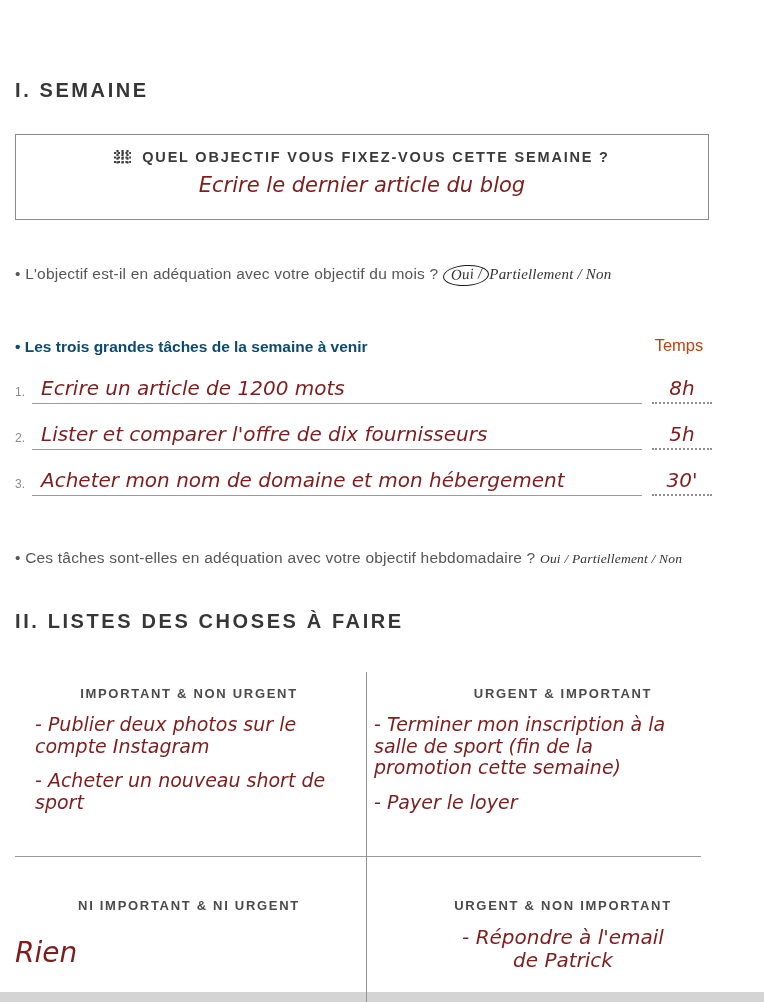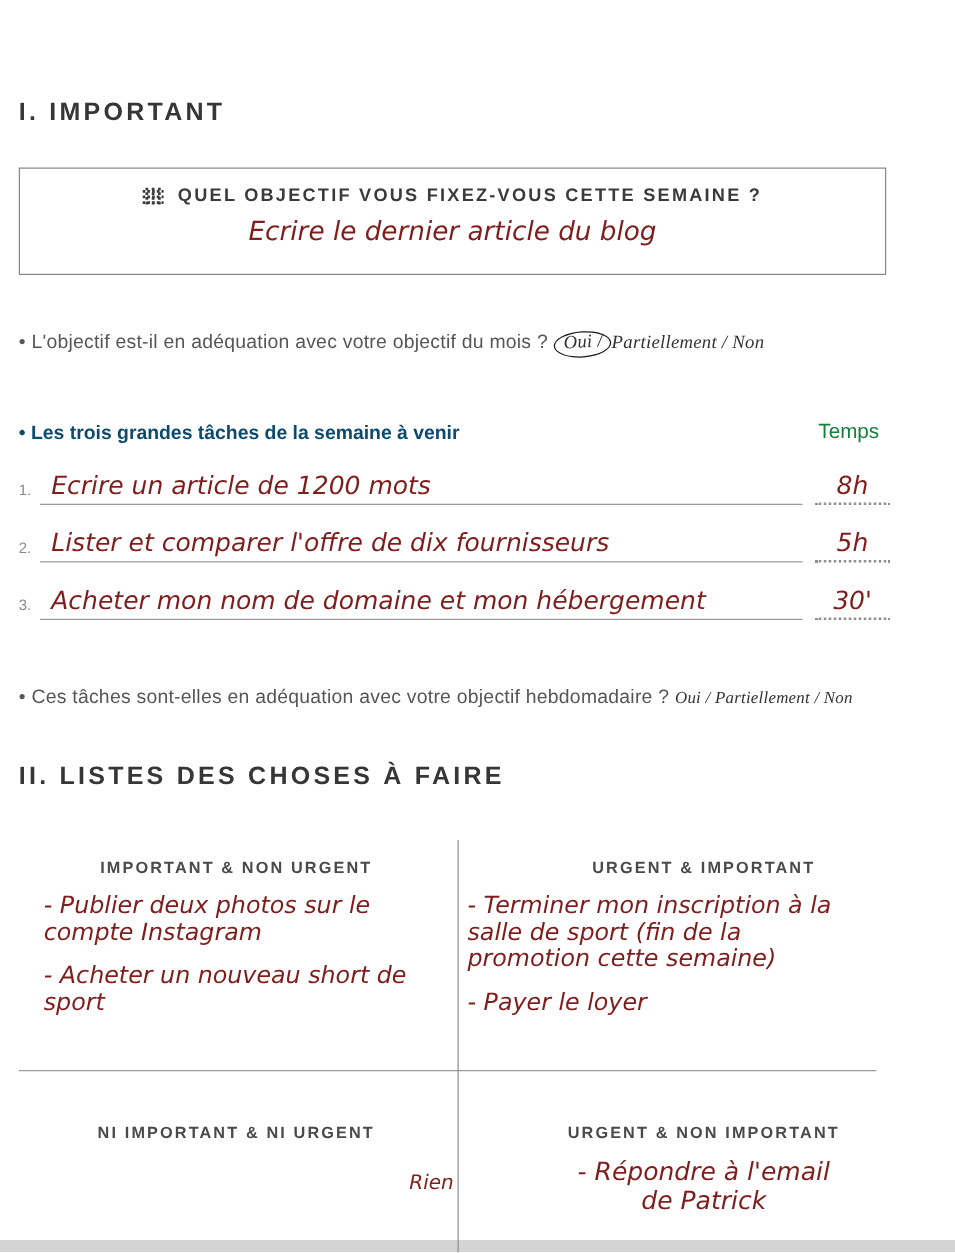--- a/index.html
+++ b/index.html
@@ -32,21 +32,21 @@
   #q-week  { top:549px; }
   .serif-opts { font-family:"Liberation Serif", serif; font-style:italic; color:#333333; font-size:15px; }
   #q-week .serif-opts { font-size:13.5px; }
   .circle {
     display:inline-block; border:1.6px solid #1c1c1c; border-radius:50%;
     padding:1px 6px 3px 7px; transform:rotate(-4deg); line-height:1;
   }
 
   #tasks-label { position:absolute; left:15px; top:338px; font-size:15.5px; color:#0c4a6e;font-weight:bold; }
   #time-header { position:absolute; left:648px; top:336px; width:62px; text-align:center;
-                 font-size:16.5px; color:#15803d; }
+                 font-size:16.5px; color:#c2410c; }
 
   .task-row { position:absolute; left:15px; width:697px; height:38px;
               display:flex; align-items:flex-end; box-sizing:border-box; }
   #task-row-1 { top:366px; } #task-row-2 { top:412px; } #task-row-3 { top:458px; }
   .task-num  { width:17px; font-size:12px; color:#8a8a8a; padding-bottom:5px; }
   .task-text { flex:1; border-bottom:1.5px solid #9a9a9a; padding:0 0 3px 9px;
                font-size:20px; white-space:nowrap; overflow:hidden; }
   .task-time { width:60px; margin-left:10px; border-bottom:2px dotted #8f8f8f;
                text-align:center; font-size:20px; padding-bottom:2px; }
 
@@ -59,31 +59,31 @@
   #cell-bl { left:15px;  top:185px; width:348px; height:145px; }
   #cell-br { left:374px; top:185px; width:378px; height:145px; }
   .quad-header { text-align:center; font-size:13px; font-weight:bold;
                  letter-spacing:1.7px; color:#4a4a4a; }
   #cell-tl .quad-header, #cell-tr .quad-header { margin-top:14px; }
   #cell-bl .quad-header, #cell-br .quad-header { margin-top:41px; }
   .quad-items { font-size:19px; line-height:1.14; }
   .quad-items p { margin:13px 0 0 0; }
   #cell-tl .quad-items { width:292px; margin:8px 0 0 20px; }
   #cell-tr .quad-items { width:308px; margin:8px 0 0 0; }
-  #cell-bl .quad-items { text-align:right; margin-top:24px; font-size:16px; }
+  #cell-bl .quad-items { text-align:left; margin-top:24px; font-size:28px; }
   #cell-br .quad-items { width:230px; margin:8px auto 0; text-align:center; font-size:20px; }
 
   .bottom-bar { position:absolute; left:0; top:992px; width:764px; height:10px; background:#d4d4d4; }
 </style>
 </head>
 <body>
 
 <div class="page">
 
-  <div class="sec-heading" id="heading-1">I. IMPORTANT</div>
+  <div class="sec-heading" id="heading-1">I. SEMAINE</div>
 
   <div class="obj-box">
     <div class="obj-question">
       <span class="grid-icon">
         <svg width="17" height="15" viewBox="0 0 17 15">
           <g stroke="#3c3c3c" stroke-width="2.2" stroke-dasharray="2.2 1.6">
             <line x1="0" y1="3" x2="17" y2="3"></line>
             <line x1="0" y1="7.5" x2="17" y2="7.5"></line>
             <line x1="0" y1="12" x2="17" y2="12"></line>
             <line x1="3.5" y1="0" x2="3.5" y2="15"></line>

